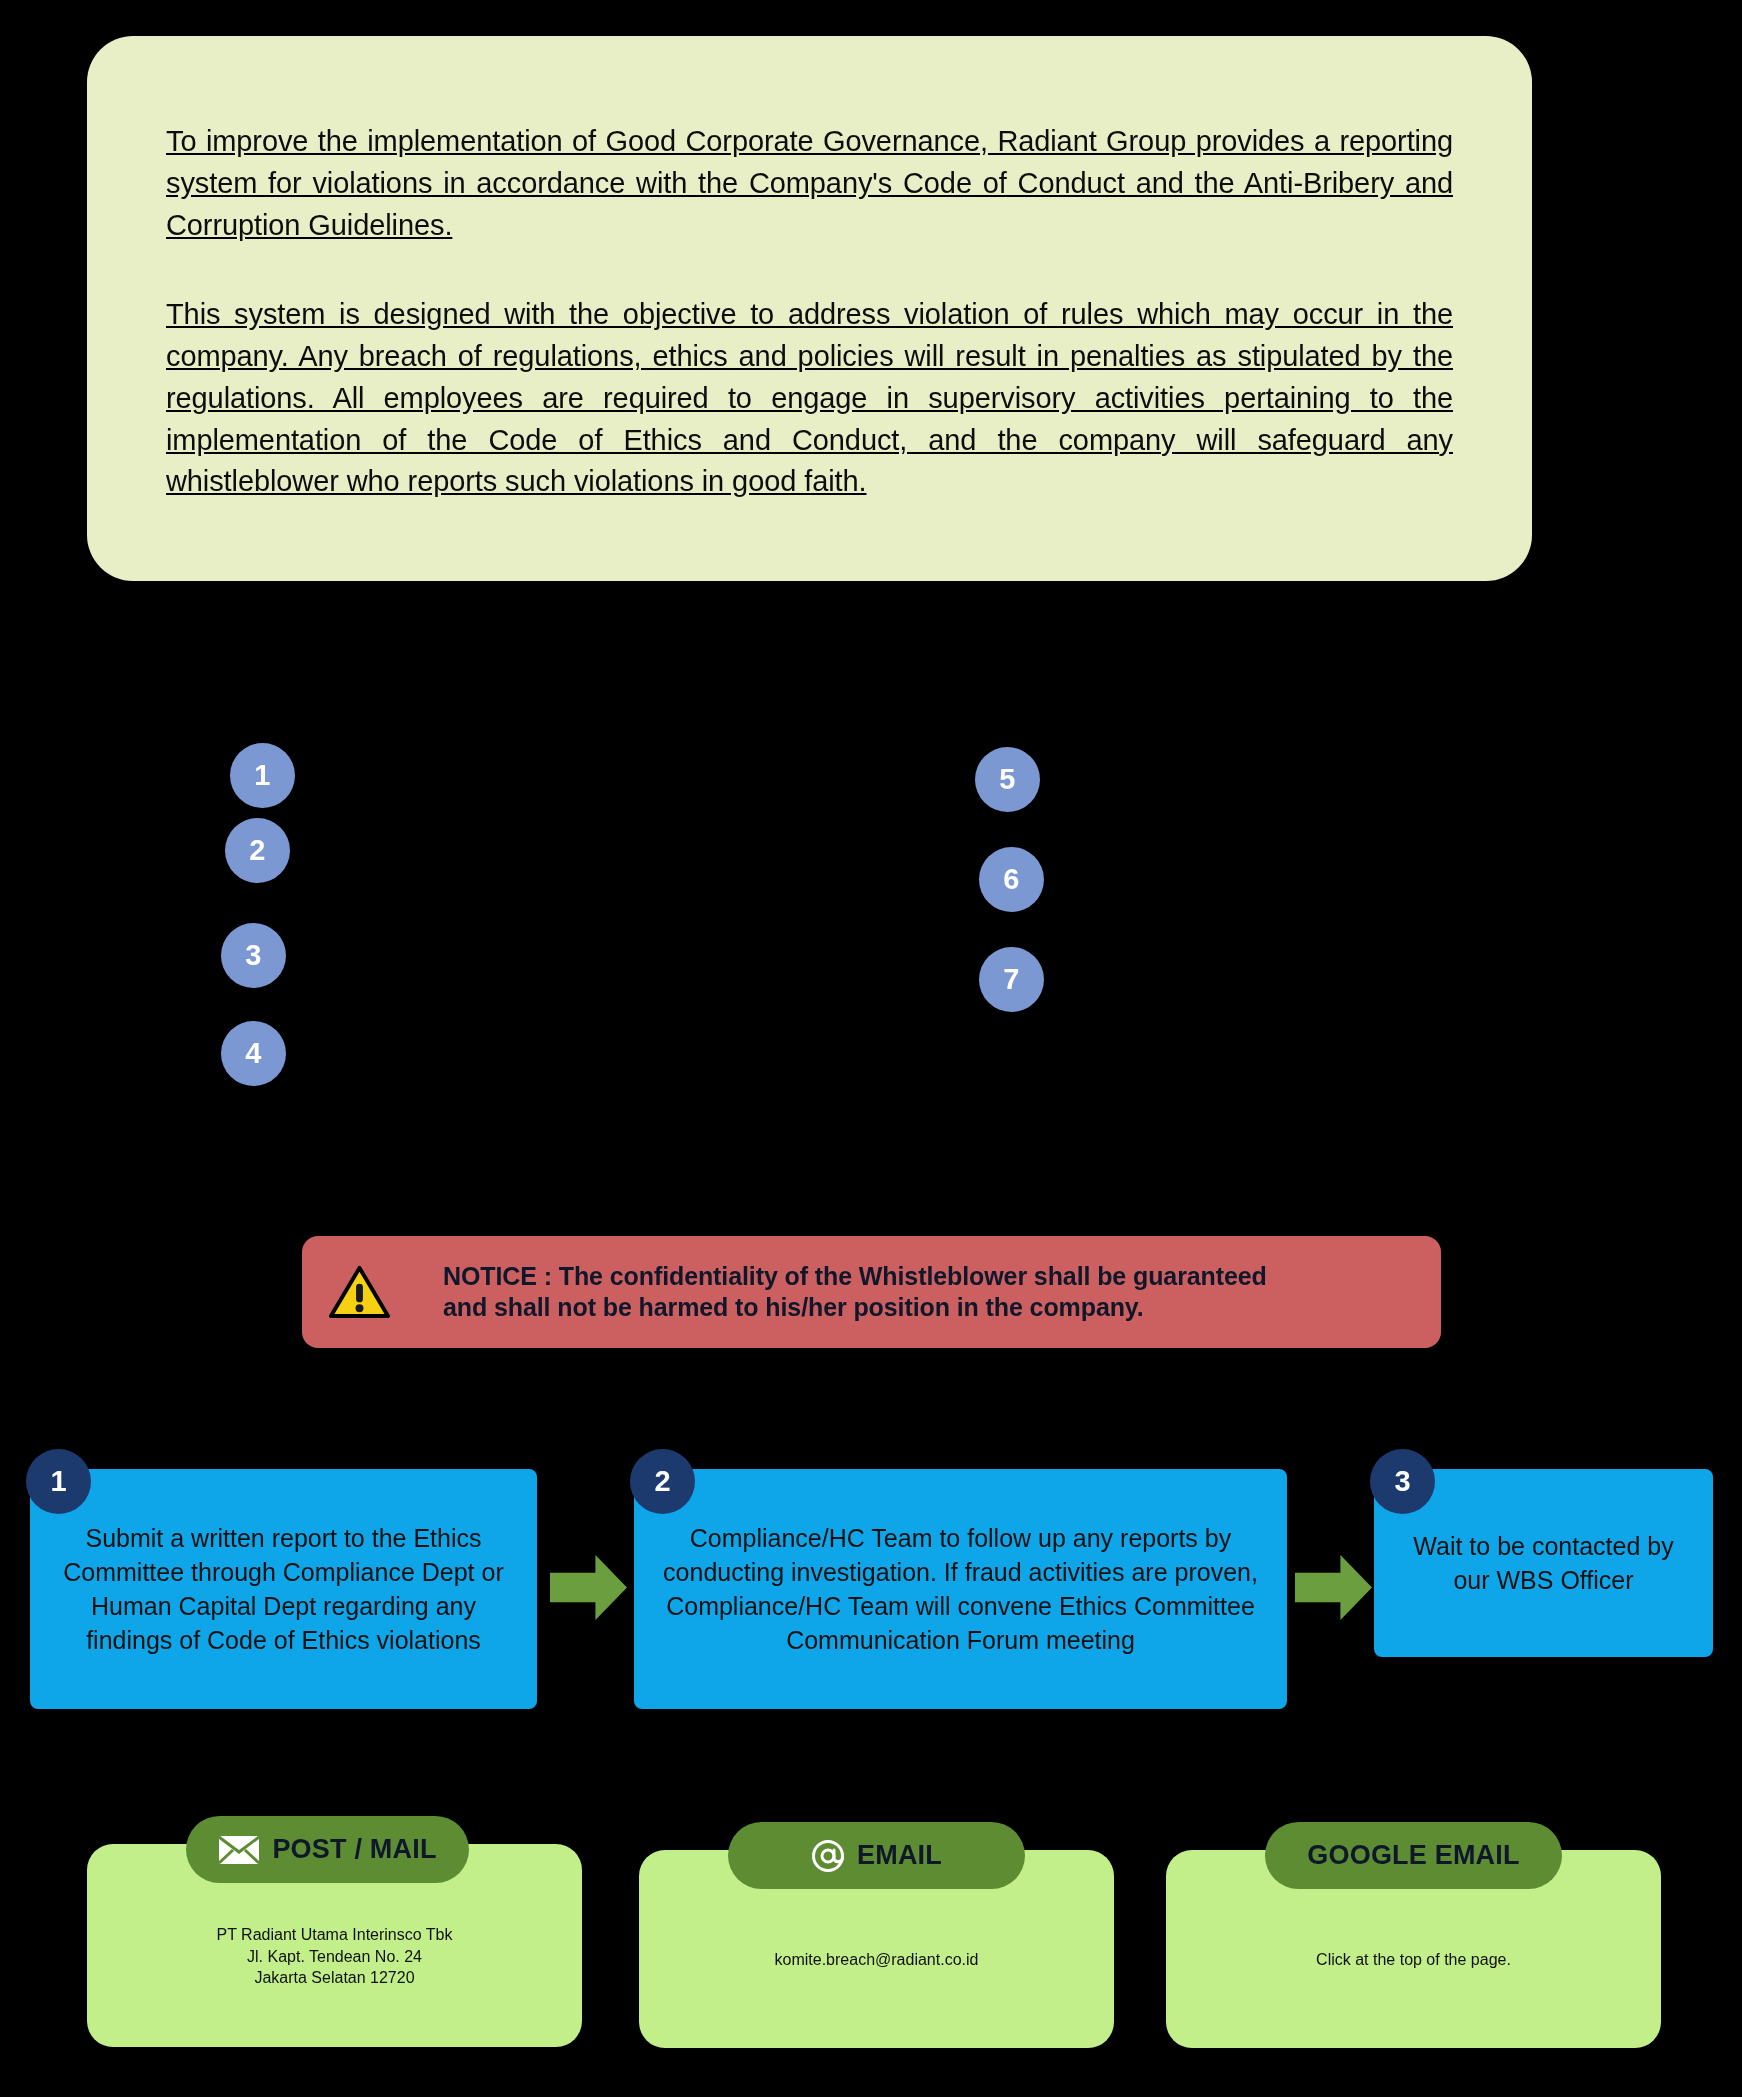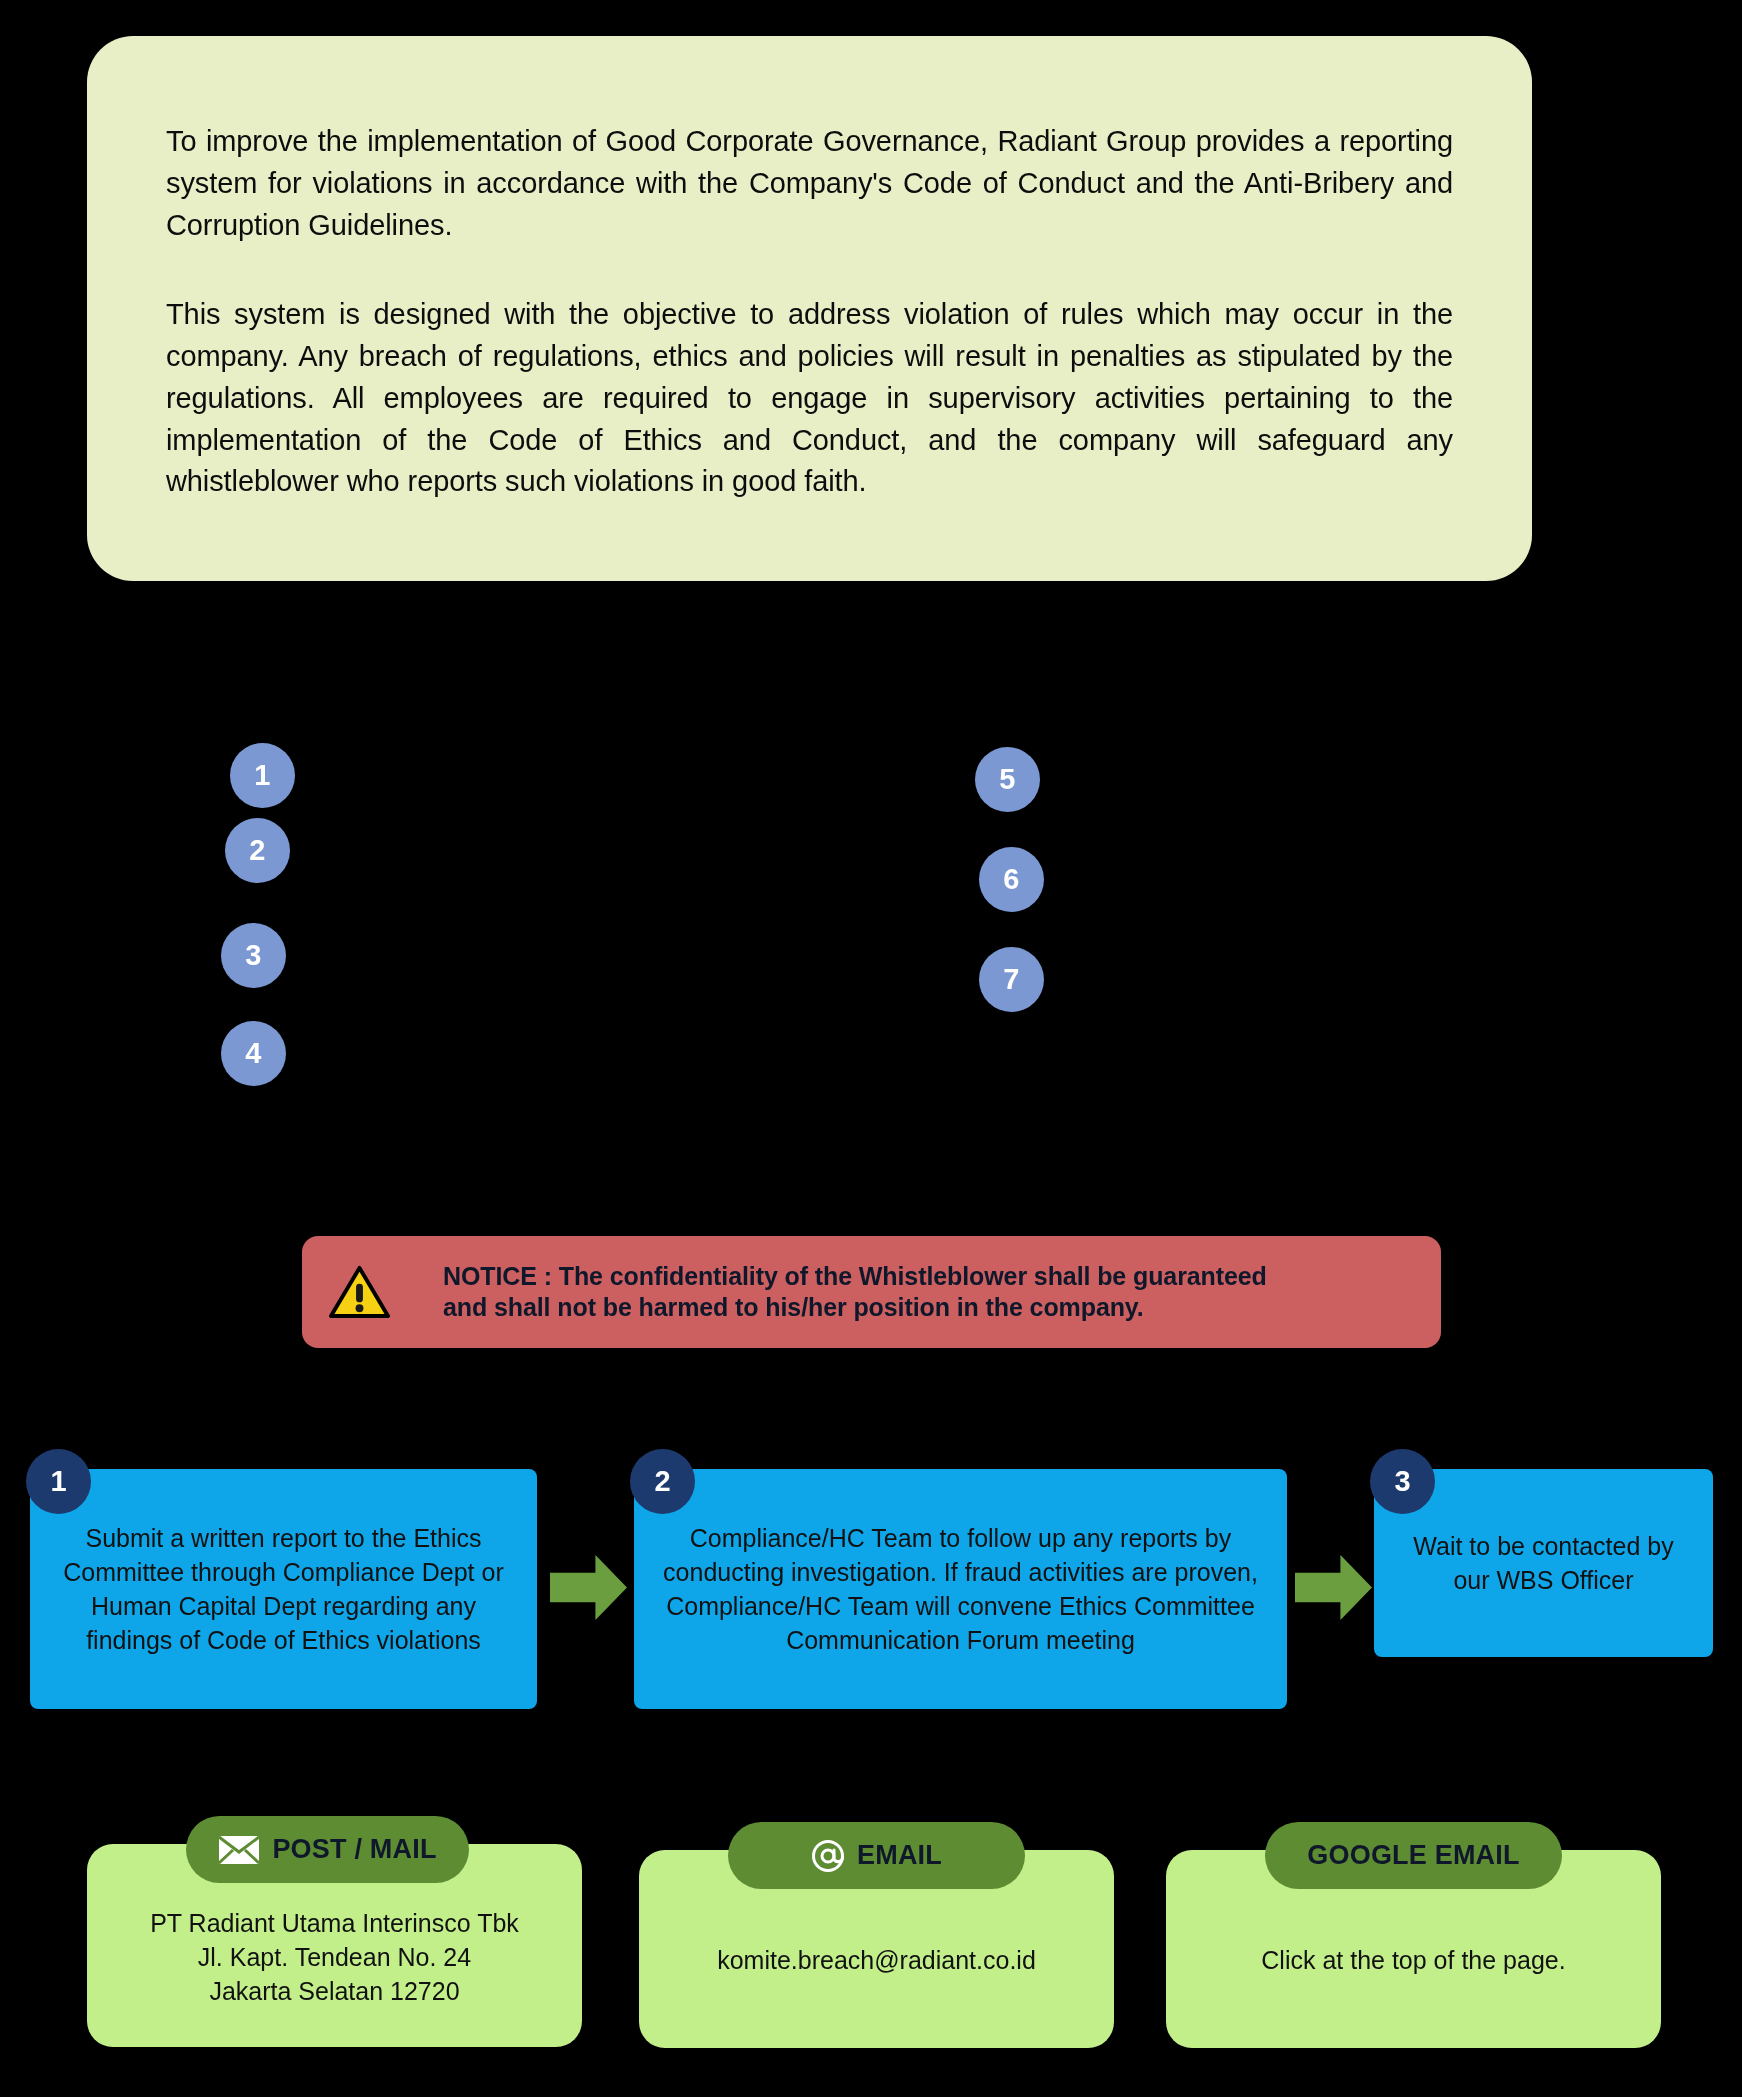--- a/index.html
+++ b/index.html
@@ -22,20 +22,21 @@
   
   .intro-panel {
     position: absolute;
     left: 87px;
     top: 36px;
     width: 1445px;
     height: 545px;
     background: #e8eec6;
     border-radius: 46px;
     padding: 85px 79px 59px 79px;
+    text-decoration: underline;
   }
   .intro-par {
     font-size: 29px;
     line-height: 1.44;
     color: #0d0d0d;
     text-align: justify;
     text-justify: inter-word;
     letter-spacing: -0.1px;
   }
   .intro-par + .intro-par { margin-top: 48px; }
@@ -141,21 +142,21 @@
   .card { position: absolute; }
   .card-body {
     background: #c2ef8a;
     border-radius: 26px;
     display: flex;
     align-items: center;
     justify-content: center;
     padding: 46px 18px 24px 18px;
   }
   .card-text {
-    font-size: 25px;
+    font-size: 16px;
     line-height: 1.36;
     color: #111111;
     text-align: center;
   }
   .card-chip {
     position: absolute;
     background: #5d8c32;
     border-radius: 34px;
     height: 67px;
     display: flex;

